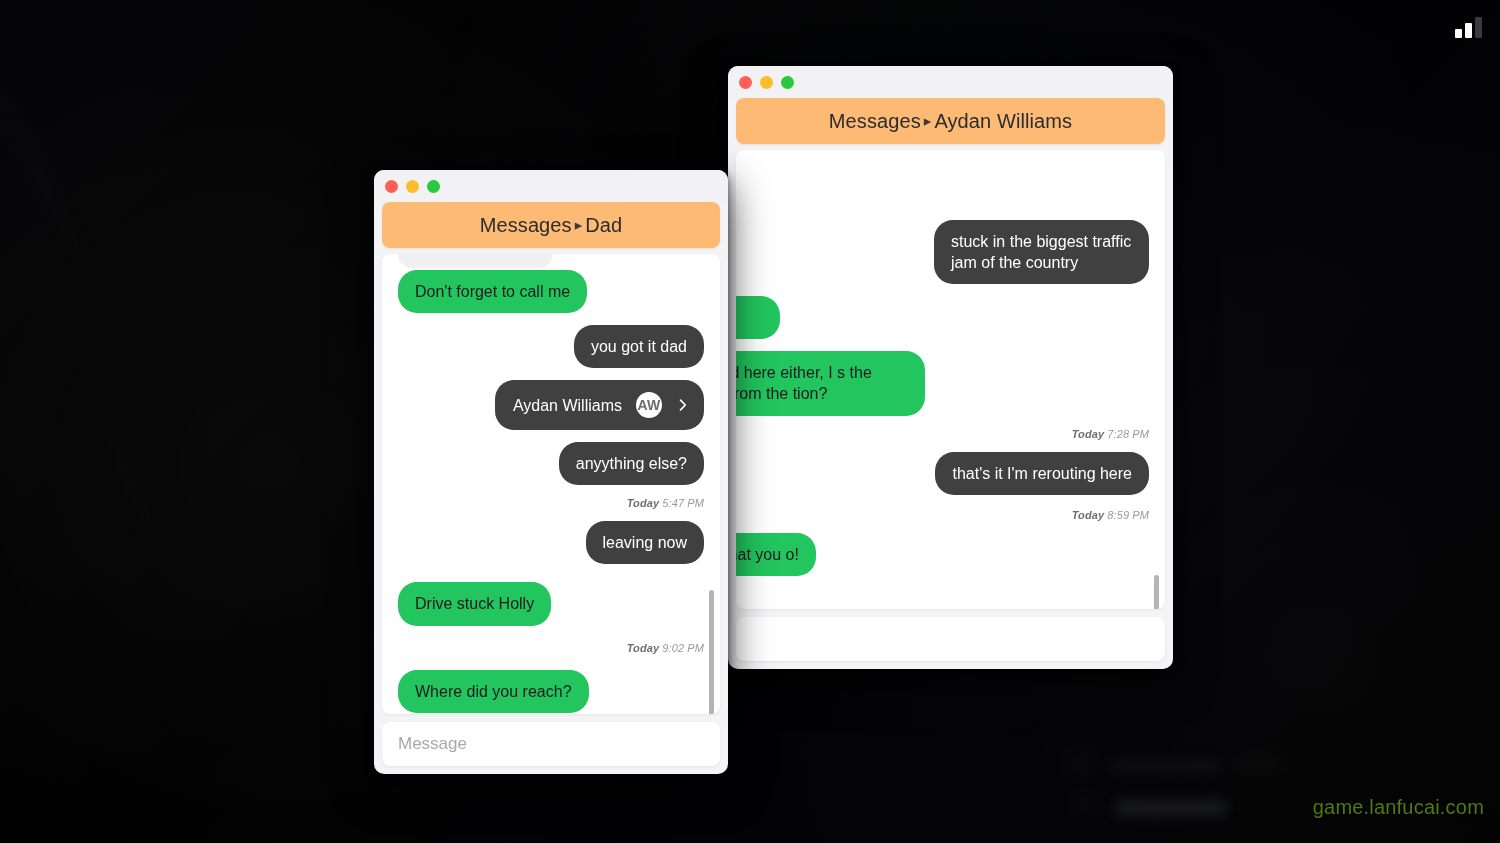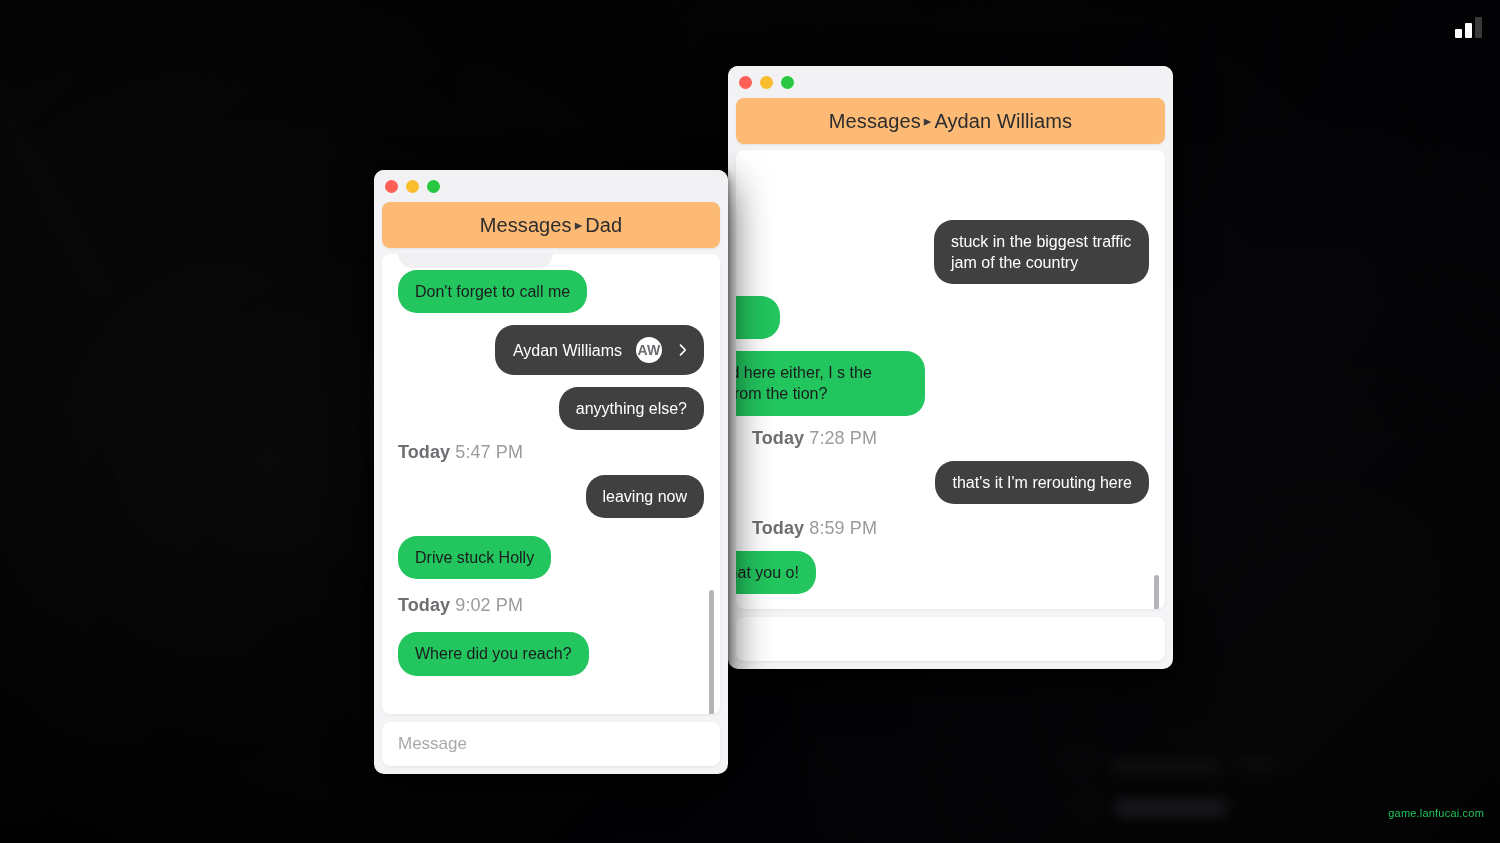--- a/index.html
+++ b/index.html
@@ -70,22 +70,22 @@
   .signal .bar.off { background: #3a3a3a; }
   .signal .b1 { height: 9px; }
   .signal .b2 { height: 15px; }
   .signal .b3 { height: 21px; }
 
   
   .watermark {
     position: absolute;
     right: 16px;
     bottom: 24px;
-    color: #22c55e;
-    font-size: 11px;
+    color: #4d7c0f;
+    font-size: 20px;
     letter-spacing: .2px;
     font-family: "Liberation Sans", sans-serif;
     text-shadow: 0 1px 2px rgba(0,0,0,.9);
   }
 
   
   .win {
     position: absolute;
     background: #f4f4f6;
     border-radius: 10px;
@@ -186,25 +186,26 @@
     letter-spacing: .3px;
     flex: 0 0 auto;
   }
   .chev {
     width: 14px; height: 14px; flex: 0 0 auto;
     display: flex; align-items: center; justify-content: center;
   }
   .chev svg { display: block; }
 
   .stamp {
-    text-align: left;
-    font-size: 18px;
+    text-align: right;
+    font-size: 11px;
     color: #9a9a9f;
     margin: 4px 0 12px 0;
     letter-spacing: .1px;
+    font-style: italic;
   }
   .stamp b { color: #6e6e73; font-weight: bold; }
 
   
   .clip-top {
     position: absolute;
     left: 16px;
     top: -14px;
     height: 28px;
     width: 155px;
@@ -317,20 +318,23 @@
   </div>
 
   <div class="thread">
 
     <div class="clip-top"></div>
 
     <div class="row left">
       <div class="bubble in">Don't forget to call me</div>
     </div>
 
+    <div class="row right">
+      <div class="bubble out">you got it dad</div>
+    </div>
 
     <div class="row right">
       <div class="bubble out card">
         <span class="card-name">Aydan Williams</span>
         <span class="avatar">AW</span>
         <span class="chev">
           <svg width="14" height="14" viewBox="0 0 14 14">
               <path d="M4.5 2.2 L9.3 7 L4.5 11.8" fill="none" stroke="#ffffff" stroke-width="1.7" stroke-linecap="round" stroke-linejoin="round"></path>
             </svg>
         </span>

